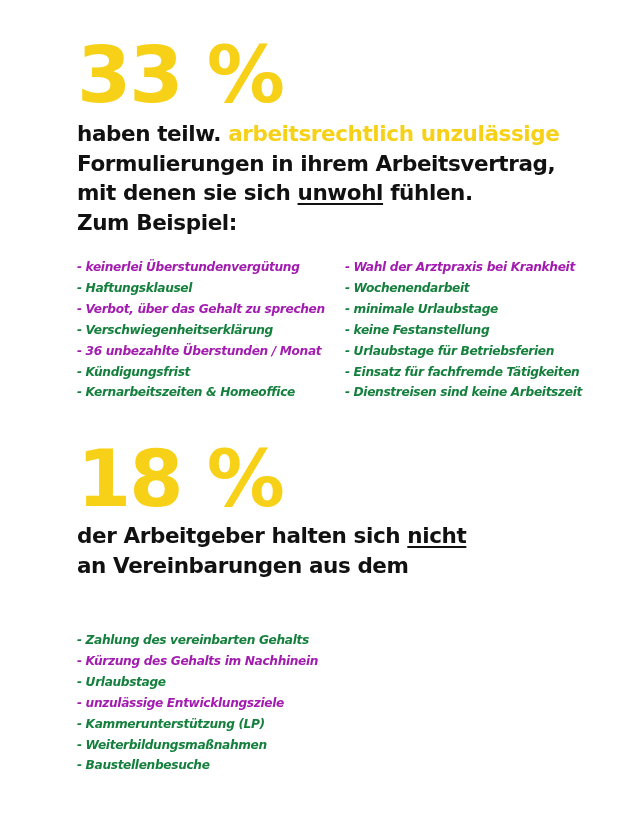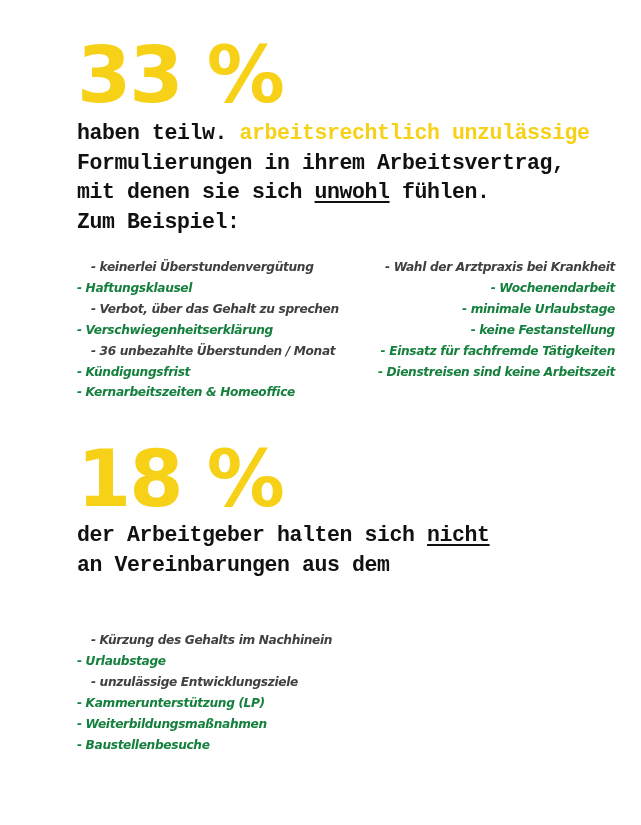--- a/index.html
+++ b/index.html
@@ -27,21 +27,20 @@
       line-height: 1;
       letter-spacing: -2px;
       white-space: nowrap;
     }
     .headline {
       font-weight: bold;
       font-size: 21.5px;
       line-height: 29.5px;
       letter-spacing: -0.4px;
       color: #111111;
-      font-family: Liberation Mono, monospace;
     }
     .headline .hl {
       color: #f7d117;
     }
     .headline .ul {
       text-decoration: underline;
       text-decoration-thickness: 2px;
       text-underline-offset: 3px;
     }
     .lists {
@@ -49,34 +48,33 @@
       left: 77px;
       width: 540px;
       display: flex;
     }
     .list {
       list-style: none;
       margin: 0;
       padding: 0;
     }
     .list.col1 { width: 268px; }
-    .list.col2 { width: 270px; text-align: right; }
+    .list.col2 { width: 270px; }
     .list li {
       font-family: "DejaVu Sans", sans-serif;
       font-weight: bold;
       font-style: italic;
       font-size: 12.2px;
       line-height: 20.9px;
       letter-spacing: -0.35px;
       white-space: nowrap;
       color: #15803d;
     }
     .list li.yellow {
-      color: #404040;
-      margin-left: 14px;
+      color: #a21caf;
     }
   </style>
 </head>
 <body>
 
 <div class="section" style="top:36px;">
   <div class="big-stat">33 %</div>
 </div>
 
 <div class="section" style="top:119px;">
@@ -96,38 +94,40 @@
     <li>- Verschwiegenheitserklärung</li>
     <li class="yellow">- 36 unbezahlte Überstunden / Monat</li>
     <li>- Kündigungsfrist</li>
     <li>- Kernarbeitszeiten &amp; Homeoffice</li>
   </ul>
   <ul class="list col2">
     <li class="yellow">- Wahl der Arztpraxis bei Krankheit</li>
     <li>- Wochenendarbeit</li>
     <li>- minimale Urlaubstage</li>
     <li>- keine Festanstellung</li>
+    <li>- Urlaubstage für Betriebsferien</li>
     <li>- Einsatz für fachfremde Tätigkeiten</li>
     <li>- Dienstreisen sind keine Arbeitszeit</li>
   </ul>
 </div>
 
 <div class="section" style="top:440px;">
   <div class="big-stat">18 %</div>
 </div>
 
 <div class="section" style="top:521px;">
   <div class="headline">
     <div><span>der Arbeitgeber halten sich </span><span class="ul">nicht</span></div>
     <div>an Vereinbarungen aus dem</div>
   </div>
 </div>
 
 <div class="lists" style="top:630px;">
   <ul class="list col1">
+    <li>- Zahlung des vereinbarten Gehalts</li>
     <li class="yellow">- Kürzung des Gehalts im Nachhinein</li>
     <li>- Urlaubstage</li>
     <li class="yellow">- unzulässige Entwicklungsziele</li>
     <li>- Kammerunterstützung (LP)</li>
     <li>- Weiterbildungsmaßnahmen</li>
     <li>- Baustellenbesuche</li>
   </ul>
 </div>
 
 </body></html>

